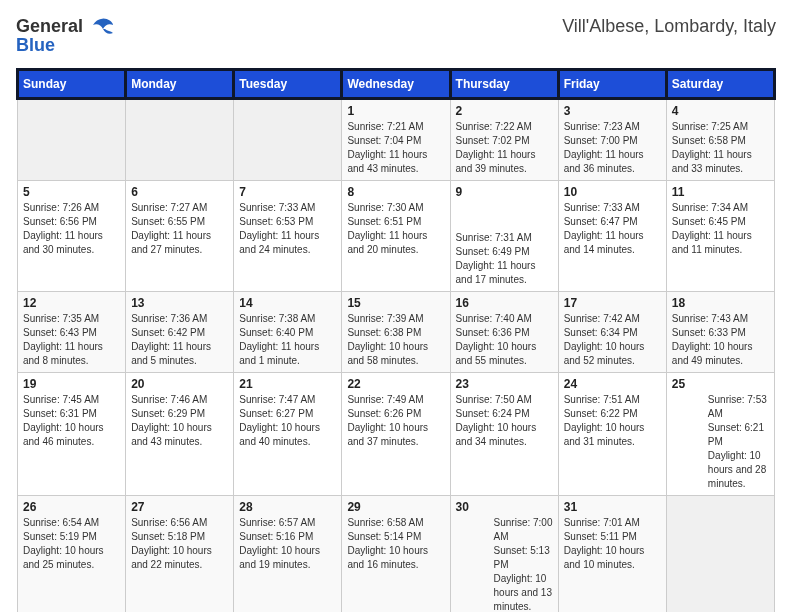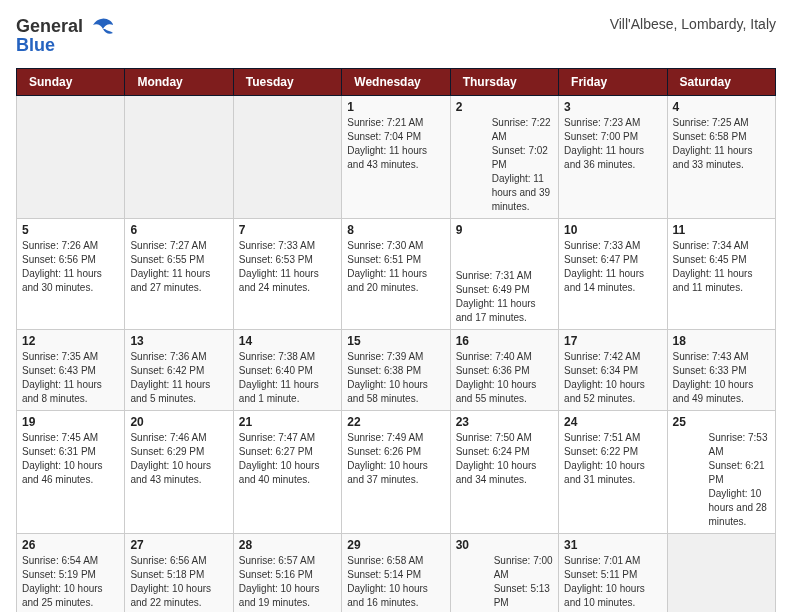--- a/index.html
+++ b/index.html
@@ -28,36 +28,36 @@
     }
     .title-block {
       text-align: right;
     }
     .title-block h1 {
       font-size: 28px;
       font-weight: normal;
       color: #222;
     }
     .title-block h2 {
-      font-size: 14px;
+      font-size: 18px;
       font-weight: normal;
       color: #444;
     }
     .calendar {
       width: 100%;
       border-collapse: collapse;
       font-size: 11px;
     }
     .calendar thead tr th {
-      background-color: #7f1d1d;
+      background-color: #1d4ed8;
       color: #fff;
-      padding: 6px 12px;
+      padding: 6px 4px;
       text-align: left;
       font-size: 12px;
-      border: 1px solid #0f172a;
+      border: 3px solid #0f172a;
     }
     .calendar tbody tr td {
       border: 1px solid #ccc;
       vertical-align: top;
       padding: 4px 5px;
       width: calc(100% / 7);
       min-height: 80px;
       background: #fff;
     }
     .calendar tbody tr:nth-child(odd) td {
@@ -115,21 +115,21 @@
         <td class="empty-cell"></td>
         <td class="empty-cell"></td>
         <td>
           <div class="day-num">1</div>
           <div class="day-info" style="white-space: pre-line;">Sunrise: 7:21 AM
 Sunset: 7:04 PM
 Daylight: 11 hours and 43 minutes.</div>
         </td>
         <td>
           <div class="day-num">2</div>
-          <div class="day-info" style="white-space: pre-line; margin-left: 36px;">Sunrise: 7:22 AM
+          <div class="day-info" style="white-space: pre-line;">Sunrise: 7:22 AM
 Sunset: 7:02 PM
 Daylight: 11 hours and 39 minutes.</div>
         </td>
         <td>
           <div class="day-num">3</div>
           <div class="day-info" style="white-space: pre-line;">Sunrise: 7:23 AM
 Sunset: 7:00 PM
 Daylight: 11 hours and 36 minutes.</div>
         </td>
         <td>

